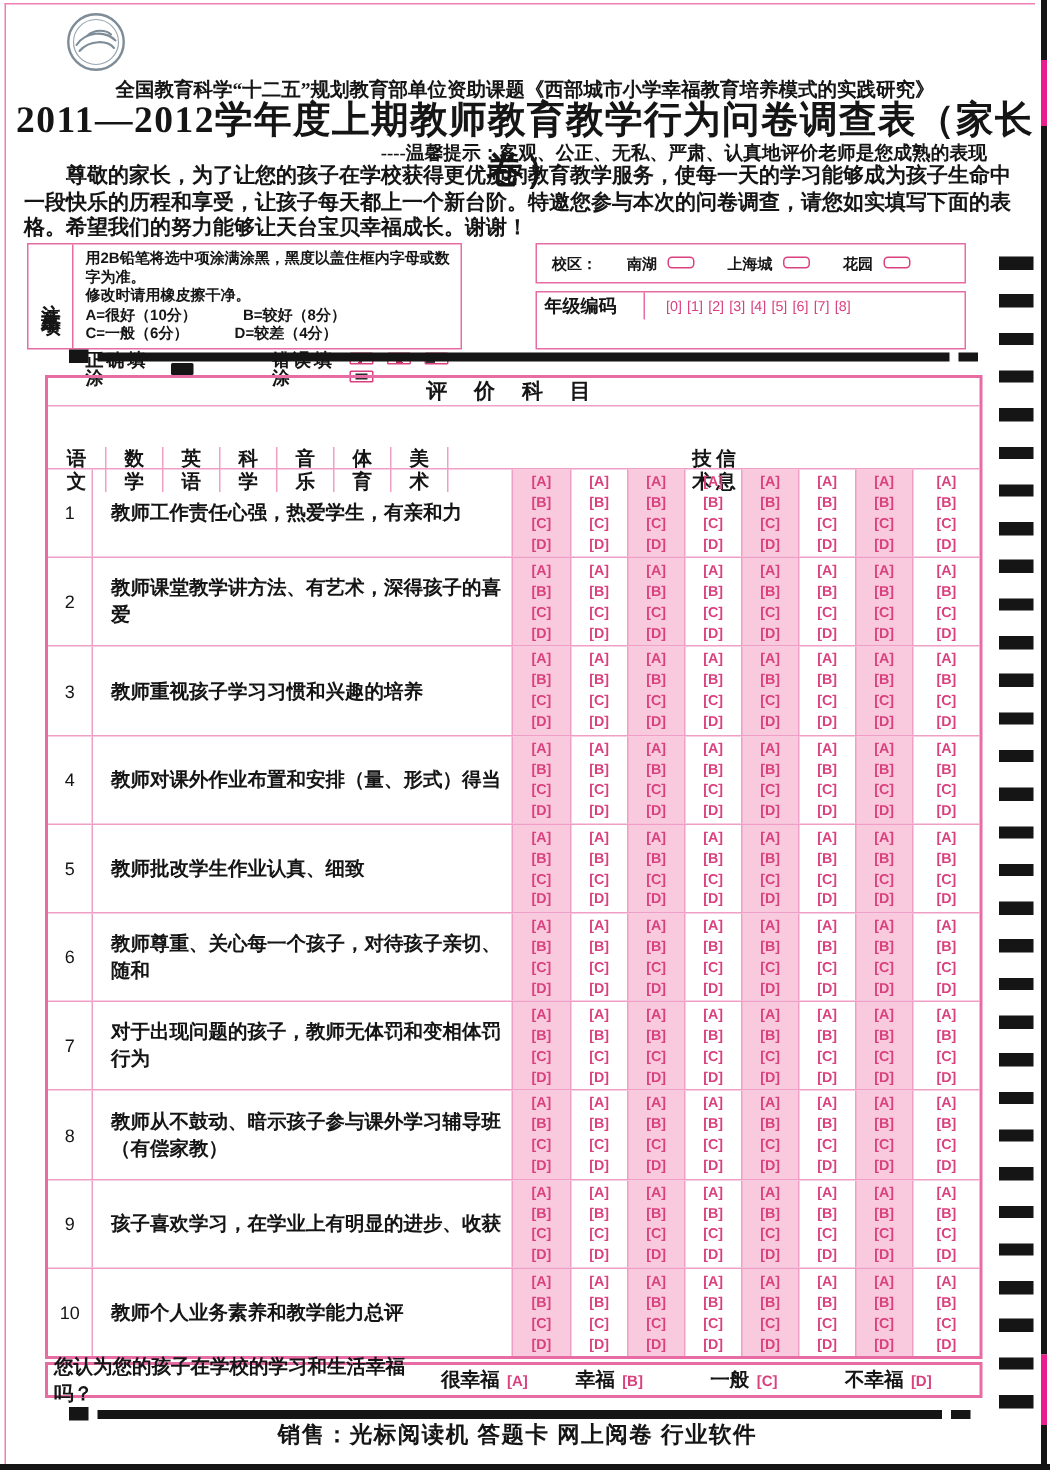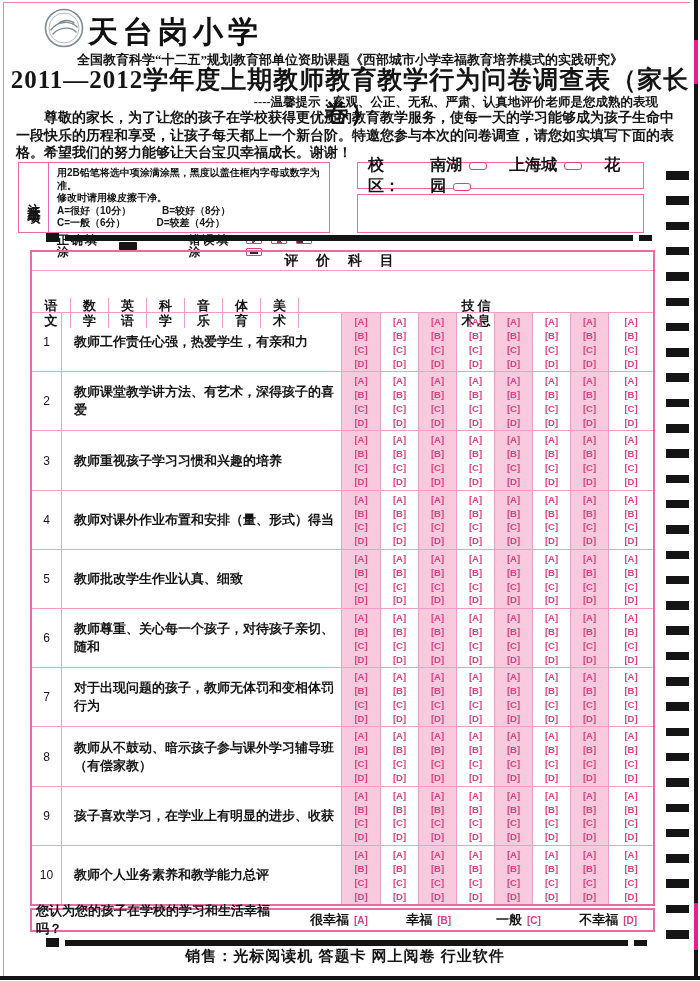--- a/index.html
+++ b/index.html
@@ -38,21 +38,21 @@
     font-size:12.5px; font-weight:bold;
   }
   .intro {
     position:absolute; left:16px; top:109px; width:670px;
     font-family:"Liberation Serif", serif; font-size:14px; line-height:17.5px;
     text-indent:2em; font-weight:bold;
   }
 
   
   .notice-box {
-    position:absolute; left:18px; top:162px; width:312px; height:71px;
+    position:absolute; left:18px; top:162px; width:290px; height:71px;
     border:1.5px solid #e86ca4; display:flex;
   }
   .notice-label {
     width:30px; border-right:1px solid #e86ca4; display:flex; align-items:center; justify-content:center;
     writing-mode:vertical-rl; text-orientation:upright; font-size:13px; font-weight:bold; letter-spacing:3px;
   }
   .notice-content { flex:1; padding:4px 6px 0 8px; font-size:10px; font-weight:bold; line-height:12.5px; }
   .n-grades span + span { margin-left:28px; }
   .fill-line { margin-top:4px; display:flex; align-items:center; }
   .fill-label { font-size:12px; letter-spacing:2px; }
@@ -61,21 +61,21 @@
   .ws-slash { background:linear-gradient(115deg, transparent 44%, #b5356b 44%, #b5356b 58%, transparent 58%); }
   .ws-cross { background:linear-gradient(115deg, transparent 44%, #b5356b 44%, #b5356b 58%, transparent 58%),
                          linear-gradient(65deg,  transparent 44%, #b5356b 44%, #b5356b 58%, transparent 58%); }
   .ws-half  { background:linear-gradient(90deg, #3a3a3a 45%, transparent 45%); }
   .ws-dot::after { content:""; position:absolute; left:3px; top:1px; width:8px; height:4px; background:#2a2a2a; }
 
   
   .campus-box {
     position:absolute; left:357px; top:162px; width:287px; height:27px;
     border:1.5px solid #e86ca4; display:flex; align-items:center; padding:0 10px;
-    font-size:16px; font-weight:bold;
+    font-size:10px; font-weight:bold;
   }
   .campus-title { margin-right:20px; }
   .campus-opt-label { margin-left:22px; }
   .campus-opt-label:first-of-type { margin-left:0; }
   .campus-check { display:inline-block; width:18px; height:8px; border:1px solid #d9417e; border-radius:3px; margin-left:7px; background:#fff; }
   .codes-box { position:absolute; left:357px; top:194px; width:287px; height:39px; border:1.5px solid #e86ca4; }
   .code-row { display:flex; height:18px; align-items:center; }
   .code-row + .code-row { border-top:1px solid #e86ca4; }
   .code-label { width:72px; font-size:12px; font-weight:bold; padding-left:5px; border-right:1px solid #e86ca4; height:100%; display:flex; align-items:center; }
   .code-bubbles { flex:1; font-size:9.5px; color:#d9417e; padding-left:14px; white-space:nowrap; }
@@ -112,21 +112,21 @@
   .opt-cell.opt-last { flex:1; }
   .opt-bubble { height:13.9px; line-height:13.5px; text-align:center; font-size:9.5px; color:#d9417e; font-weight:bold; }
 
   
   .happy-row {
     position:absolute; left:30px; top:908px; width:625px; height:24px;
     border:2px solid #e86ca4; display:flex; align-items:center;
     font-size:13px; font-weight:bold;
   }
   .happy-question { width:262px; padding-left:4px; }
-  .happy-opt { flex:1; text-align:center; }
+  .happy-opt { flex:1; text-align:left; }
   .happy-bubble { color:#d9417e; font-size:10px; margin-left:5px; font-weight:bold; }
 
   
   .footer-text {
     position:absolute; left:15px; top:947px; width:660px; text-align:center;
     font-size:15px; font-weight:bold; letter-spacing:1px;
   }
 
   
   .timing-col { position:absolute; left:666px; top:0; bottom:0; width:23px; }
@@ -146,21 +146,20 @@
   <div class="strip strip-b3"></div>
   <div class="bottom-line"></div>
 
   <div class="logo">
     <svg width="40" height="40" viewBox="0 0 40 40">
       <circle cx="20" cy="20" r="18.5" fill="none" stroke="#7d8c97" stroke-width="1.6"></circle>
       <circle cx="20" cy="20" r="15" fill="none" stroke="#9aa7b0" stroke-width="0.8"></circle>
       <path d="M7,22 C13,13 26,12 33,19 M9,26 C16,18 28,19 32,24 M14,16 C19,11 27,12 30,15" fill="none" stroke="#7d8c97" stroke-width="1.4" stroke-linecap="round"></path>
     </svg>
   </div>
-  <div class="school-name">天台岗小学</div>
   <div class="project-line">全国教育科学“十二五”规划教育部单位资助课题《西部城市小学幸福教育培养模式的实践研究》</div>
   <div class="title">2011—2012学年度上期教师教育教学行为问卷调查表（家长卷）</div>
   <div class="hint">----温馨提示：客观、公正、无私、严肃、认真地评价老师是您成熟的表现</div>
   <div class="intro">尊敬的家长，为了让您的孩子在学校获得更优质的教育教学服务，使每一天的学习能够成为孩子生命中一段快乐的历程和享受，让孩子每天都上一个新台阶。特邀您参与本次的问卷调查，请您如实填写下面的表格。希望我们的努力能够让天台宝贝幸福成长。谢谢！</div>
 
   <div class="notice-box">
     <div class="notice-label">注意事项</div>
     <div class="notice-content">
       <div class="n-line">用2B铅笔将选中项涂满涂黑，黑度以盖住框内字母或数字为准。</div>
       <div class="n-line">修改时请用橡皮擦干净。</div>
@@ -180,20 +179,24 @@
       </div>
     </div>
   </div>
 
   <div class="campus-box">
     <span class="campus-title">校区：</span>
     <span id="campus-opts"><span class="campus-opt-label">南湖</span><span class="campus-check"></span><span class="campus-opt-label">上海城</span><span class="campus-check"></span><span class="campus-opt-label">花园</span><span class="campus-check"></span></span>
   </div>
 
   <div class="codes-box">
+    <div class="code-row">
+      <div class="code-label">年级编码</div>
+      <div class="code-bubbles" id="grade-bubbles"><span class="code-bubble">[0]</span><span class="code-bubble">[1]</span><span class="code-bubble">[2]</span><span class="code-bubble">[3]</span><span class="code-bubble">[4]</span><span class="code-bubble">[5]</span><span class="code-bubble">[6]</span><span class="code-bubble">[7]</span><span class="code-bubble">[8]</span></div>
+    </div>
   </div>
 
   <div class="sepsq" style="left:46px; top:233px; width:13px; height:9px;"></div>
   <div class="sepsq" style="left:65px; top:235px; width:568px; height:6px;"></div>
   <div class="sepsq" style="left:639px; top:235px; width:13px; height:6px;"></div>
 
   <div class="main-table">
     <div class="thead">
       <div class="hdr-right">
         <div class="hdr-subtitle">评 价 科 目</div>

